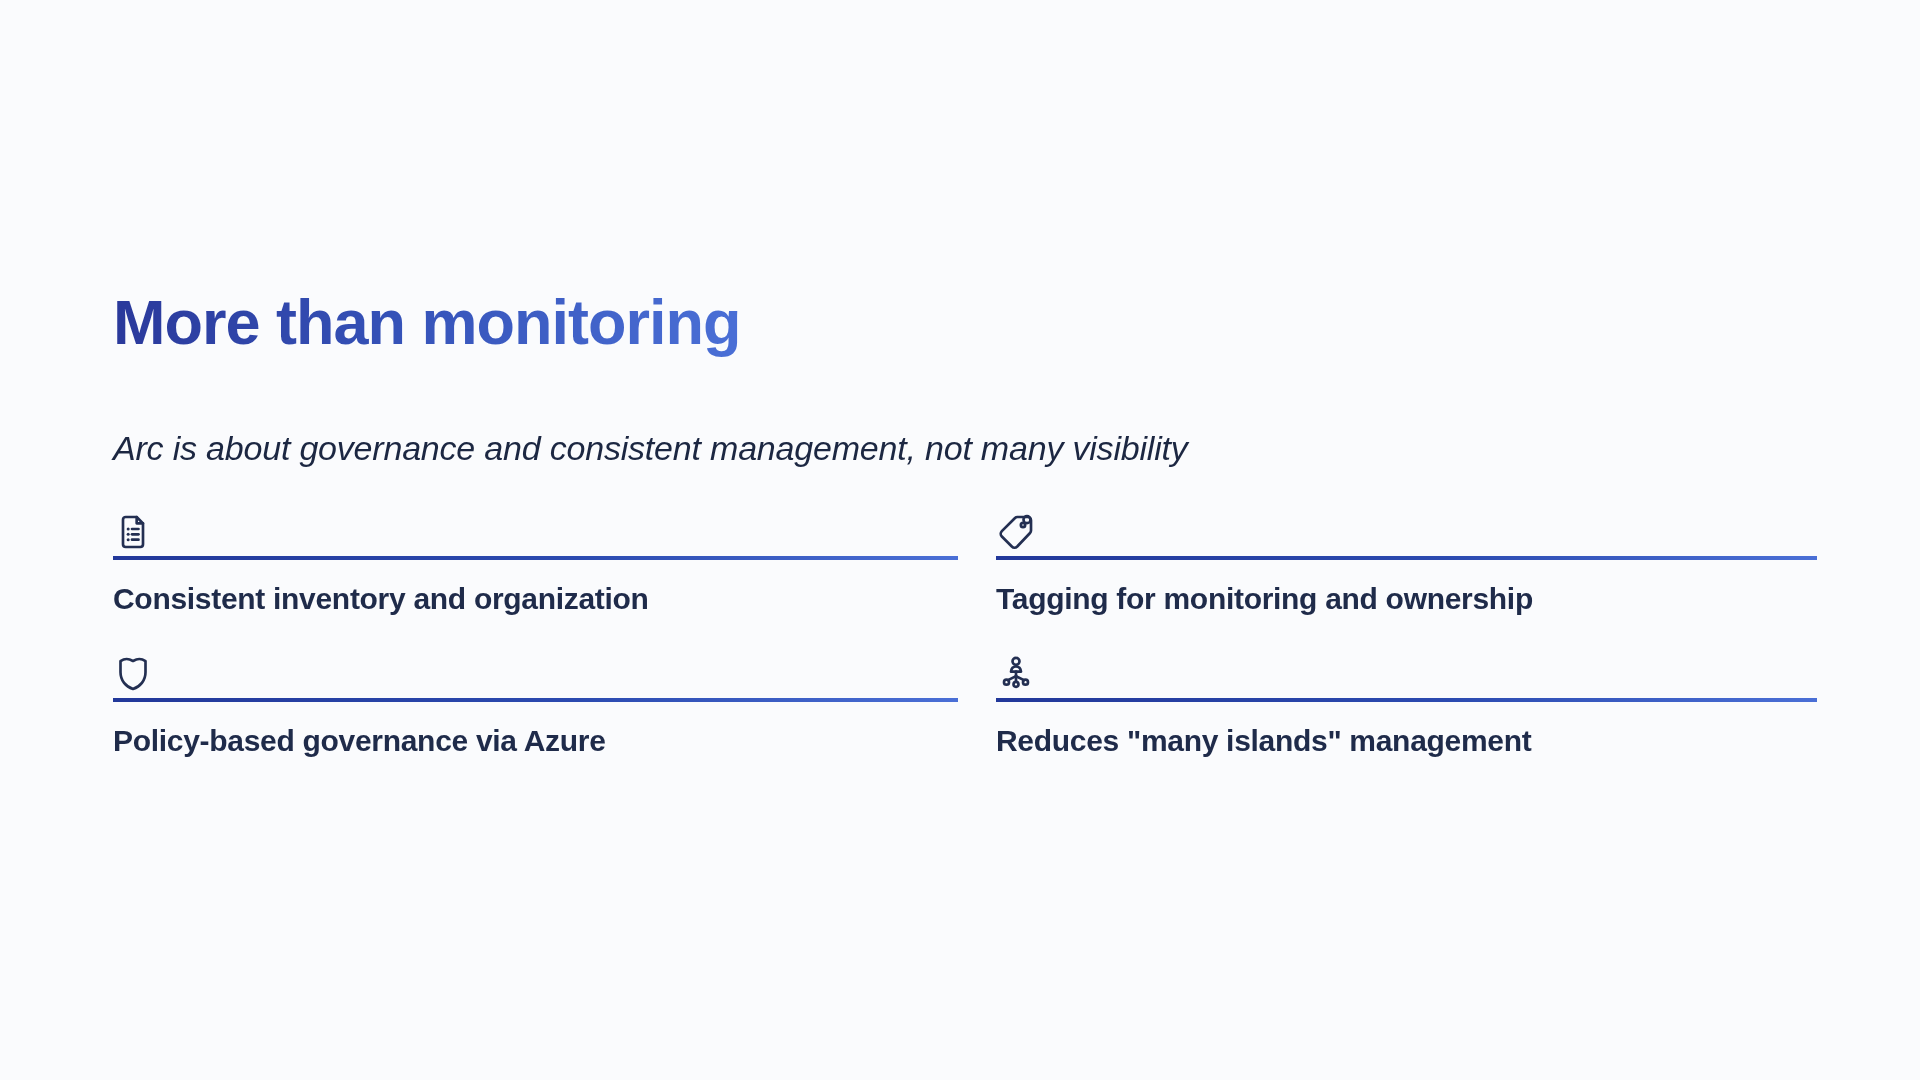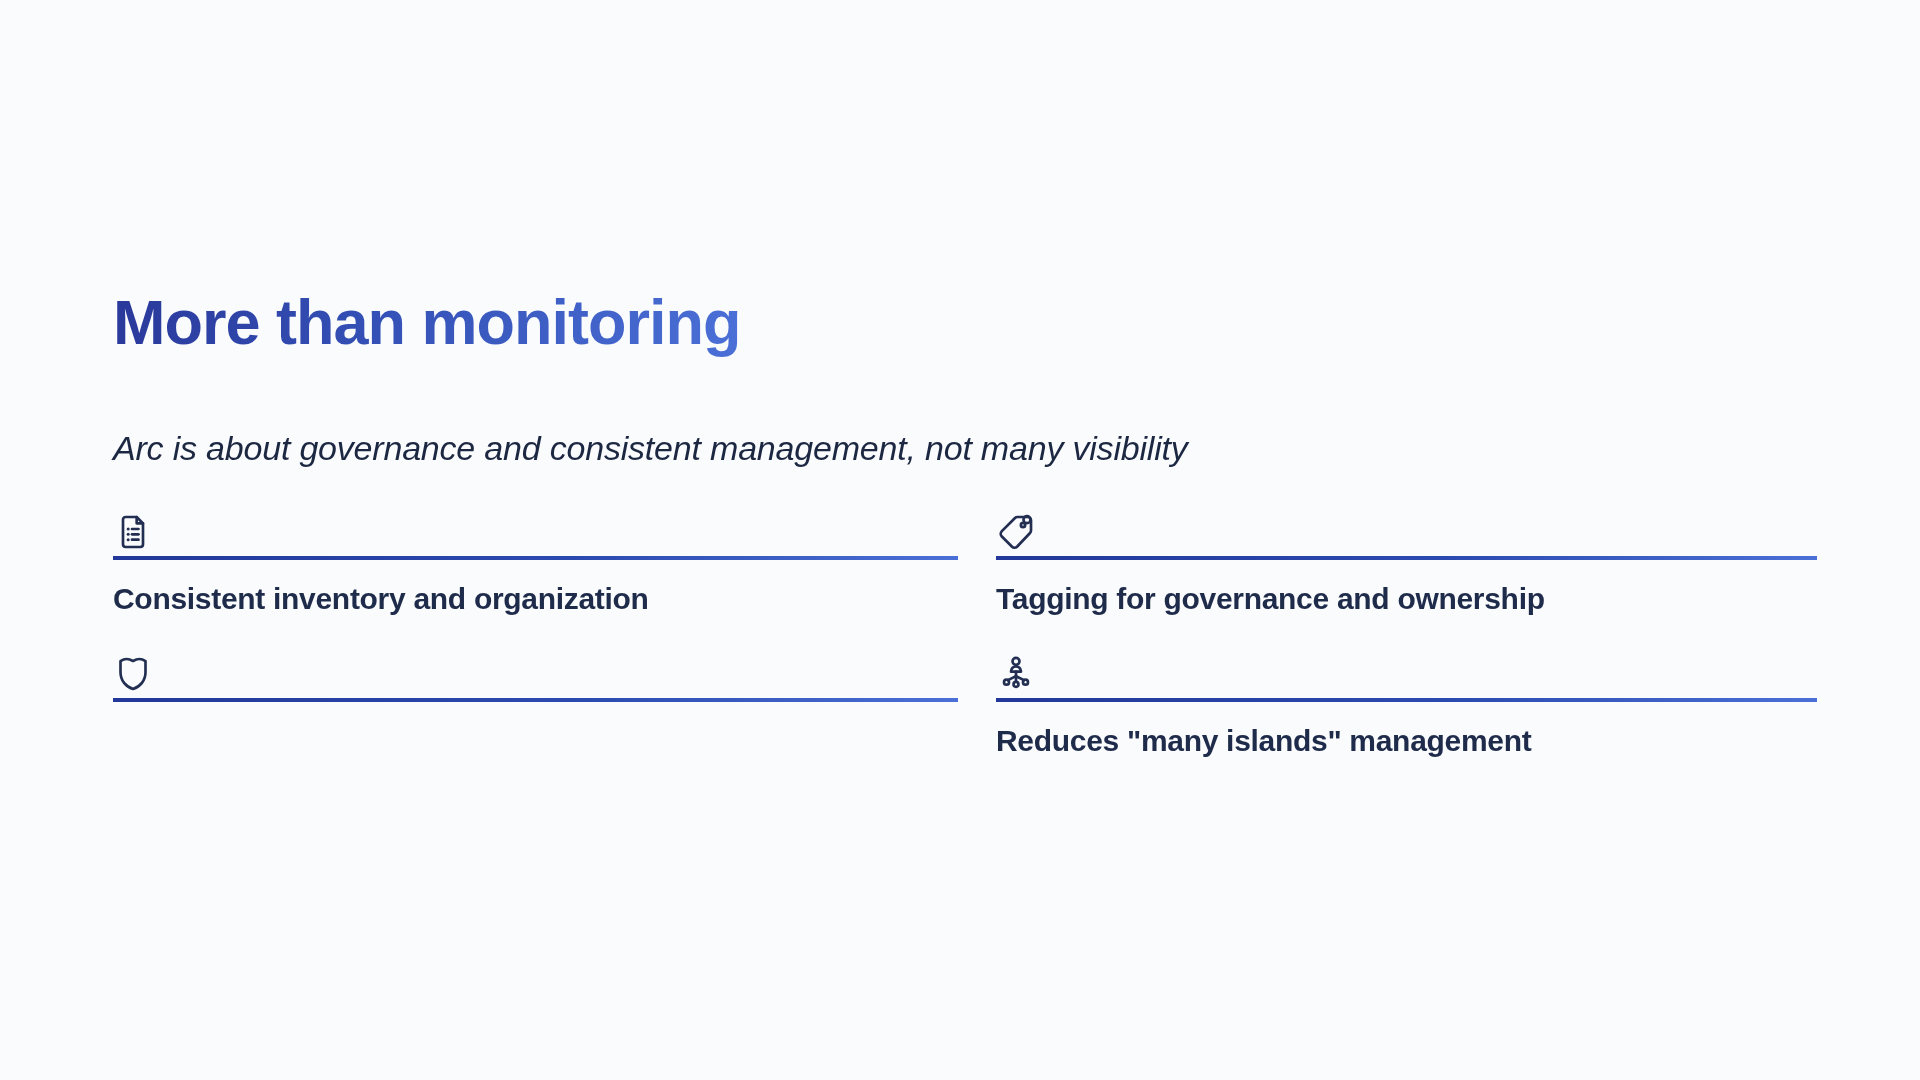--- a/index.html
+++ b/index.html
@@ -96,30 +96,31 @@
       <span class="icon">
         <svg viewBox="0 0 24 24" fill="none" stroke="currentColor" stroke-width="1.6" stroke-linecap="round" stroke-linejoin="round">
           <circle cx="18.6" cy="4.6" r="2.1"></circle>
           <g transform="rotate(90 12 12)">
             <path d="M12.586 3.586A2 2 0 0 0 11.172 3H5a2 2 0 0 0-2 2v6.172a2 2 0 0 0 .586 1.414l7.904 7.904a2.3 2.3 0 0 0 3.25 0l5.98-5.98a2.3 2.3 0 0 0 0-3.25z"></path>
             <circle cx="7.8" cy="7.8" r="1.3"></circle>
           </g>
         </svg>
       </span>
       <hr class="divider">
-      <div class="label">Tagging for governance and ownership</div>
+      <div class="label">Tagging for monitoring and ownership</div>
     </div>
 
     <div class="cell">
       <span class="icon">
         <svg viewBox="0 0 24 24" fill="none" stroke="currentColor" stroke-width="1.6" stroke-linecap="round" stroke-linejoin="round">
           <path d="M12 4.2C10.6 3.4 9.5 3 8.2 3 6.8 3 5.5 3.6 4.5 4.3V11c0 5 3.2 8.6 7.5 10 4.3-1.4 7.5-5 7.5-10V4.3C18.5 3.6 17.2 3 15.8 3c-1.3 0-2.4.4-3.8 1.2z"></path>
         </svg>
       </span>
       <hr class="divider">
+      <div class="label">Policy-based governance via Azure</div>
     </div>
 
     <div class="cell">
       <span class="icon">
         <svg viewBox="0 0 24 24" fill="none" stroke="currentColor" stroke-width="1.6" stroke-linecap="round" stroke-linejoin="round">
           <circle cx="12" cy="4.4" r="2.1"></circle>
           <path d="M9 10.6c.2-1.9 1.4-3.1 3-3.1s2.8 1.2 3 3.1z"></path>
           <line x1="12" y1="10.6" x2="12" y2="13.3"></line>
           <line x1="12" y1="13.3" x2="7.2" y2="15.7"></line>
           <line x1="12" y1="13.3" x2="16.8" y2="15.7"></line>

